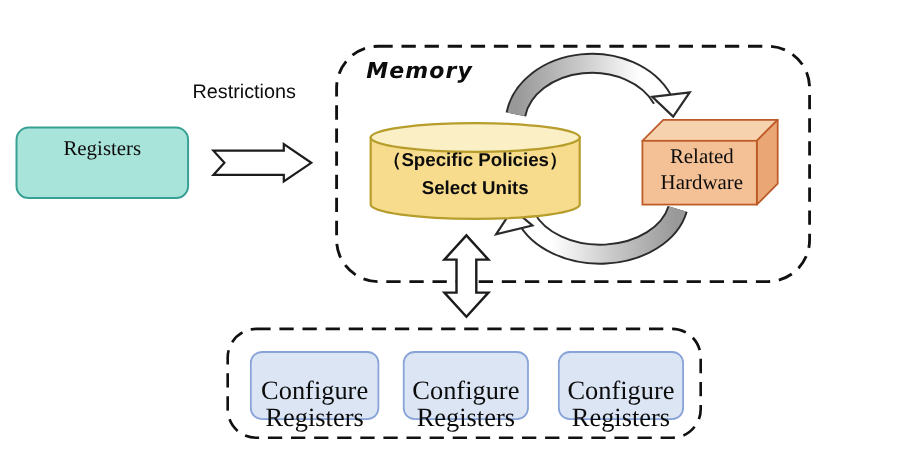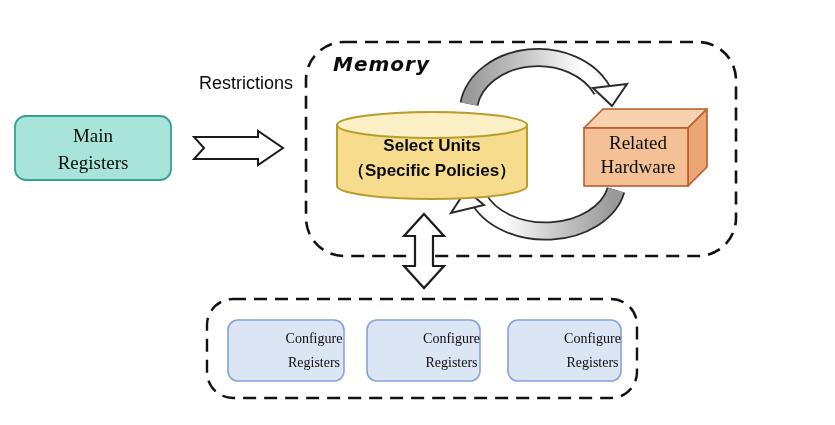--- a/index.html
+++ b/index.html
@@ -3,26 +3,26 @@
 <meta charset="utf-8">
 <style>
   html,body{margin:0;padding:0;background:#fff;}
   #stage{position:relative;width:835px;height:425px;background:#ffffff;overflow:hidden;
          font-family:"Liberation Serif",serif;color:#0c0c0c;}
   #stage svg{position:absolute;left:0;top:0;}
   .label{position:absolute;text-align:center;white-space:nowrap;color:#0c0c0c;}
   .serif{font-family:"Liberation Serif",serif;}
   .sans{font-family:"Liberation Sans",sans-serif;}
   .ctrl-label{left:15px;top:122px;width:156px;font-size:19px;line-height:27px;}
-  .restr-label{left:175px;top:69px;text-align:left;font-size:18px;line-height:28px;margin-left:24px;}
+  .restr-label{left:175px;top:69px;text-align:left;font-size:18px;line-height:28px;}
   .memory-title{left:333px;top:52px;font-size:20px;font-weight:bold;font-style:italic;
                 font-family:"DejaVu Sans",sans-serif;letter-spacing:1px;text-align:left;}
   .units-label{left:339px;top:133px;width:186px;font-size:17px;line-height:25px;font-weight:600;}
   .hw-label{left:584px;top:131px;width:108px;font-size:19px;line-height:24px;}
-  .reg-label{top:327px;font-size:14px;line-height:24px;padding-left:28px;}
+  .reg-label{top:344px;font-size:24px;line-height:24px;}
   .reg-label.b1{left:228px;width:116px;}
   .reg-label.b2{left:367px;width:113px;}
   .reg-label.b3{left:508px;width:113px;}
 </style>
 </head>
 <body>
 
 <div id="stage">
 
   <svg width="835" height="425" viewBox="0 0 835 425">
@@ -71,33 +71,32 @@
     <path d="M194,137 L258,137 L258,131 L283,148 L258,165 L258,159 L194,159 L204,148 Z" fill="#ffffff" stroke="#1c1c1c" stroke-width="2" stroke-linejoin="miter"></path>
 
     <rect x="15" y="116" width="156" height="64" rx="11" ry="11" stroke="#36a093" stroke-width="1.8" fill="#a9e4db"></rect>
 
     <rect x="228" y="320" width="116" height="61" rx="10" ry="10" stroke="#87a3d8" stroke-width="1.6" fill="#dbe5f4"></rect>
     <rect x="367" y="320" width="113" height="61" rx="10" ry="10" stroke="#87a3d8" stroke-width="1.6" fill="#dbe5f4"></rect>
     <rect x="508" y="320" width="113" height="61" rx="10" ry="10" stroke="#87a3d8" stroke-width="1.6" fill="#dbe5f4"></rect>
   </svg>
 
   <div class="label serif ctrl-label">
-    <div>Main</div>
     <div>Registers</div>
   </div>
 
   <div class="label sans restr-label">
     <div>Restrictions</div>
   </div>
 
   <div class="label memory-title">Memory</div>
 
   <div class="label sans units-label">
+    <div>（Specific Policies）</div>
     <div>Select Units</div>
-    <div>（Specific Policies）</div>
   </div>
 
   <div class="label serif hw-label">
     <div>Related</div>
     <div>Hardware</div>
   </div>
 
   <div class="label serif reg-label b1">
     <div>Configure</div>
     <div>Registers</div>

